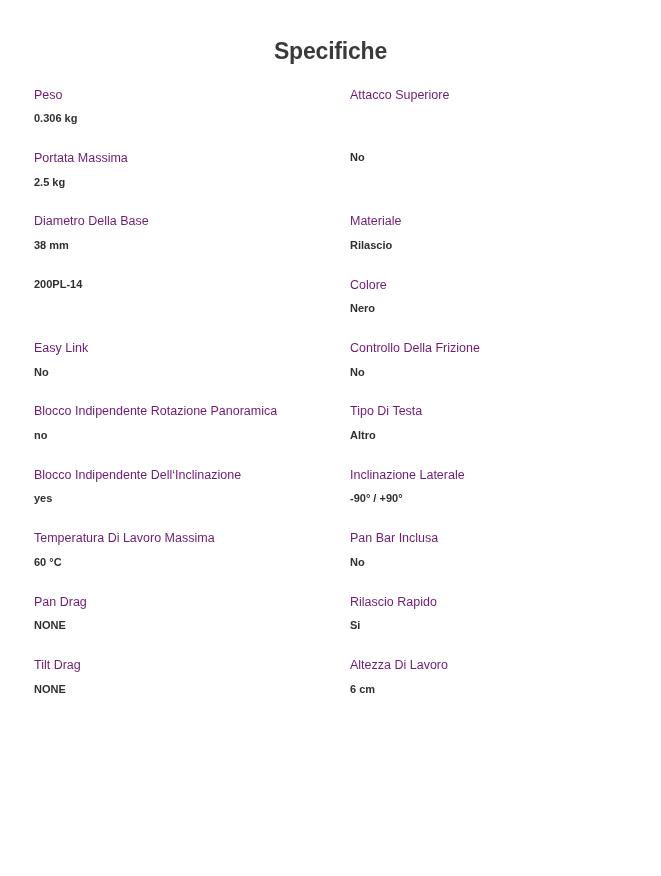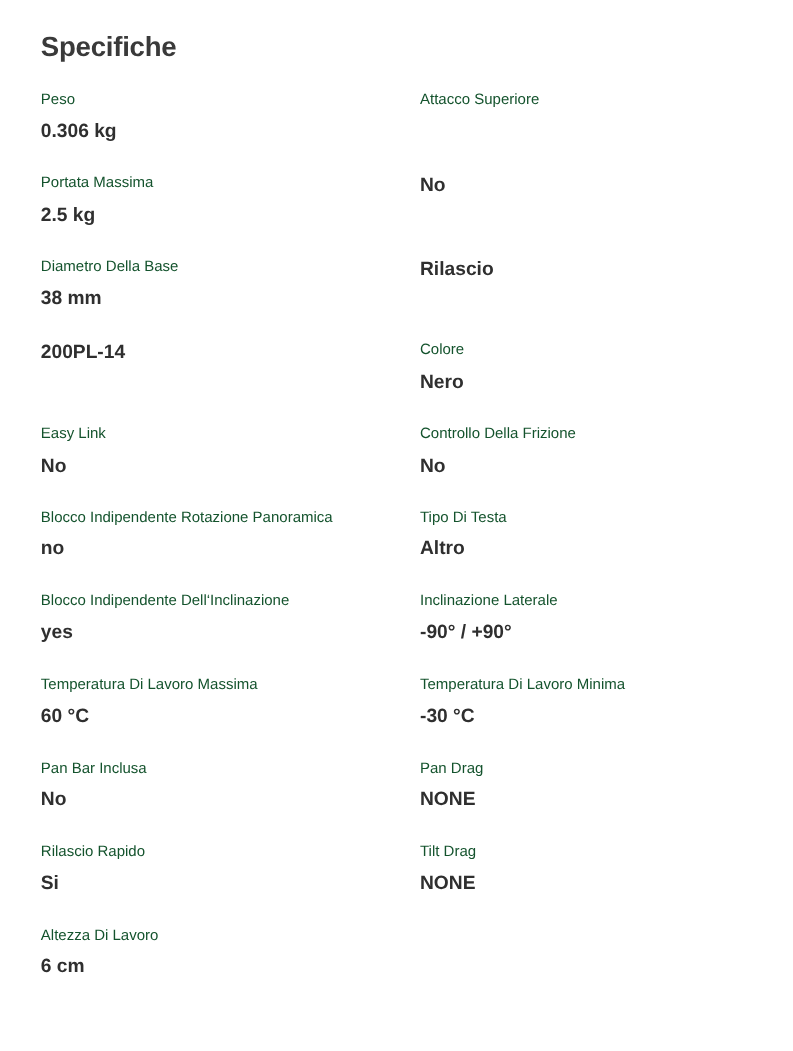--- a/index.html
+++ b/index.html
@@ -17,41 +17,42 @@
   .page {
     padding: 26px 34px 0 34px;
     box-sizing: border-box;
     width: 661px;
   }
   .page-title {
     font-size: 23px;
     font-weight: bold;
     color: #3a3a3a;
     letter-spacing: -0.2px;
-    margin: 0 0 22px 0;
+    margin: 12px 0 22px 0;
     line-height: 1.2;
+    text-align: center;
   }
   .spec-grid {
     display: grid;
     grid-template-columns: 316px 1fr;
     column-gap: 0px;
     row-gap: 0px;
   }
   .spec-cell {
     padding-bottom: 25px;
   }
   .spec-label {
     font-size: 12.5px;
     font-weight: normal;
-    color: #14532d;
+    color: #701a75;
     line-height: 1.25;
     margin-bottom: 9px;
   }
   .spec-value {
-    font-size: 16px;
+    font-size: 11px;
     font-weight: bold;
     color: #2f2f2f;
     line-height: 1.25;
   }
   .spec-cell.empty {
     visibility: hidden;
   }
 </style>
 </head>
 <body>
@@ -75,20 +76,21 @@
     </div>
     <div class="spec-cell">
       <div class="spec-value">No</div>
     </div>
 
     <div class="spec-cell">
       <div class="spec-label">Diametro Della Base</div>
       <div class="spec-value">38 mm</div>
     </div>
     <div class="spec-cell">
+      <div class="spec-label">Materiale</div>
       <div class="spec-value">Rilascio</div>
     </div>
 
     <div class="spec-cell">
       <div class="spec-value">200PL-14</div>
     </div>
     <div class="spec-cell">
       <div class="spec-label">Colore</div>
       <div class="spec-value">Nero</div>
     </div>
@@ -117,24 +119,20 @@
     </div>
     <div class="spec-cell">
       <div class="spec-label">Inclinazione Laterale</div>
       <div class="spec-value">-90° / +90°</div>
     </div>
 
     <div class="spec-cell">
       <div class="spec-label">Temperatura Di Lavoro Massima</div>
       <div class="spec-value">60 °C</div>
     </div>
-    <div class="spec-cell">
-      <div class="spec-label">Temperatura Di Lavoro Minima</div>
-      <div class="spec-value">-30 °C</div>
-    </div>
 
     <div class="spec-cell">
       <div class="spec-label">Pan Bar Inclusa</div>
       <div class="spec-value">No</div>
     </div>
     <div class="spec-cell">
       <div class="spec-label">Pan Drag</div>
       <div class="spec-value">NONE</div>
     </div>
 

